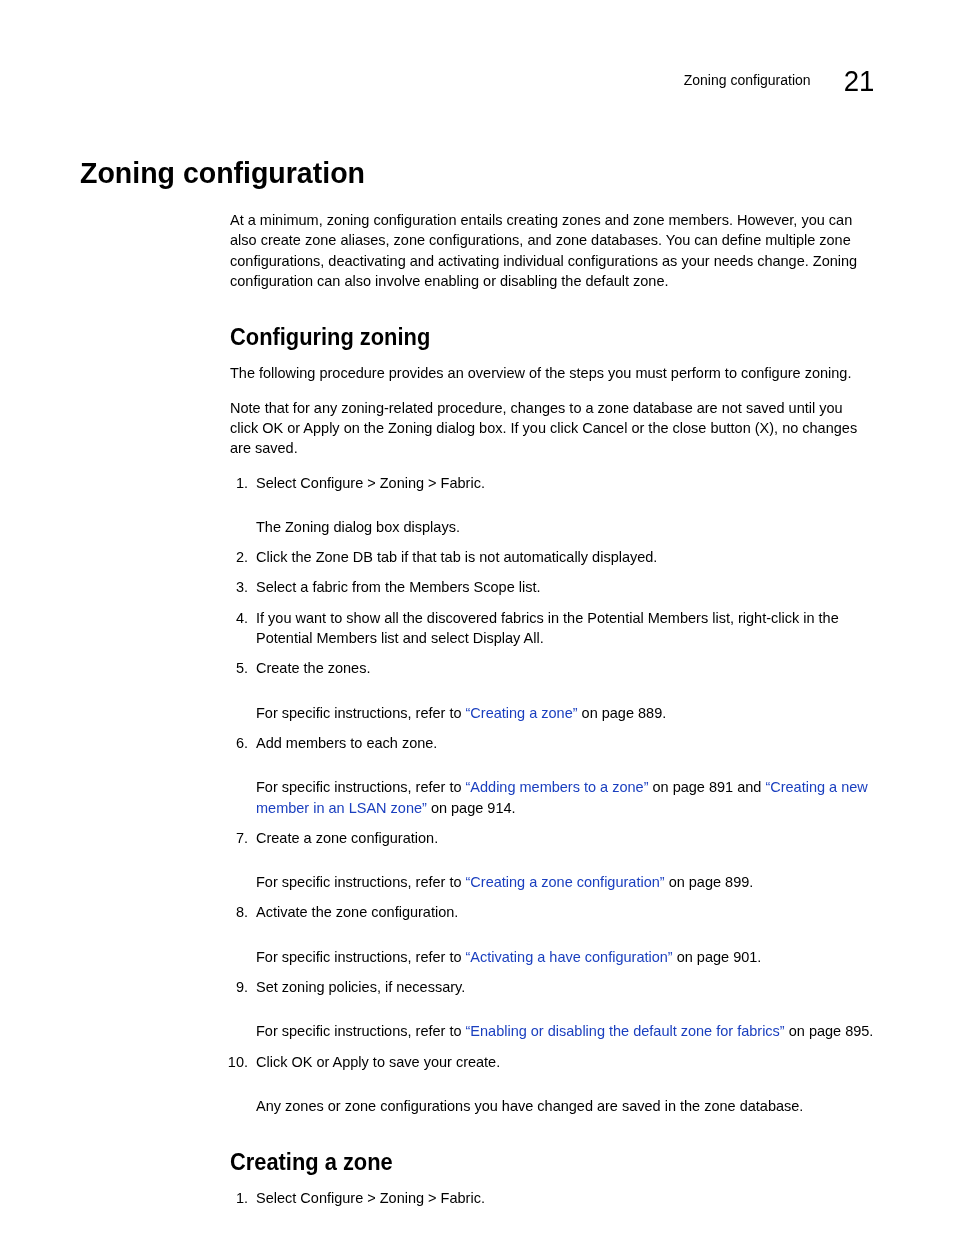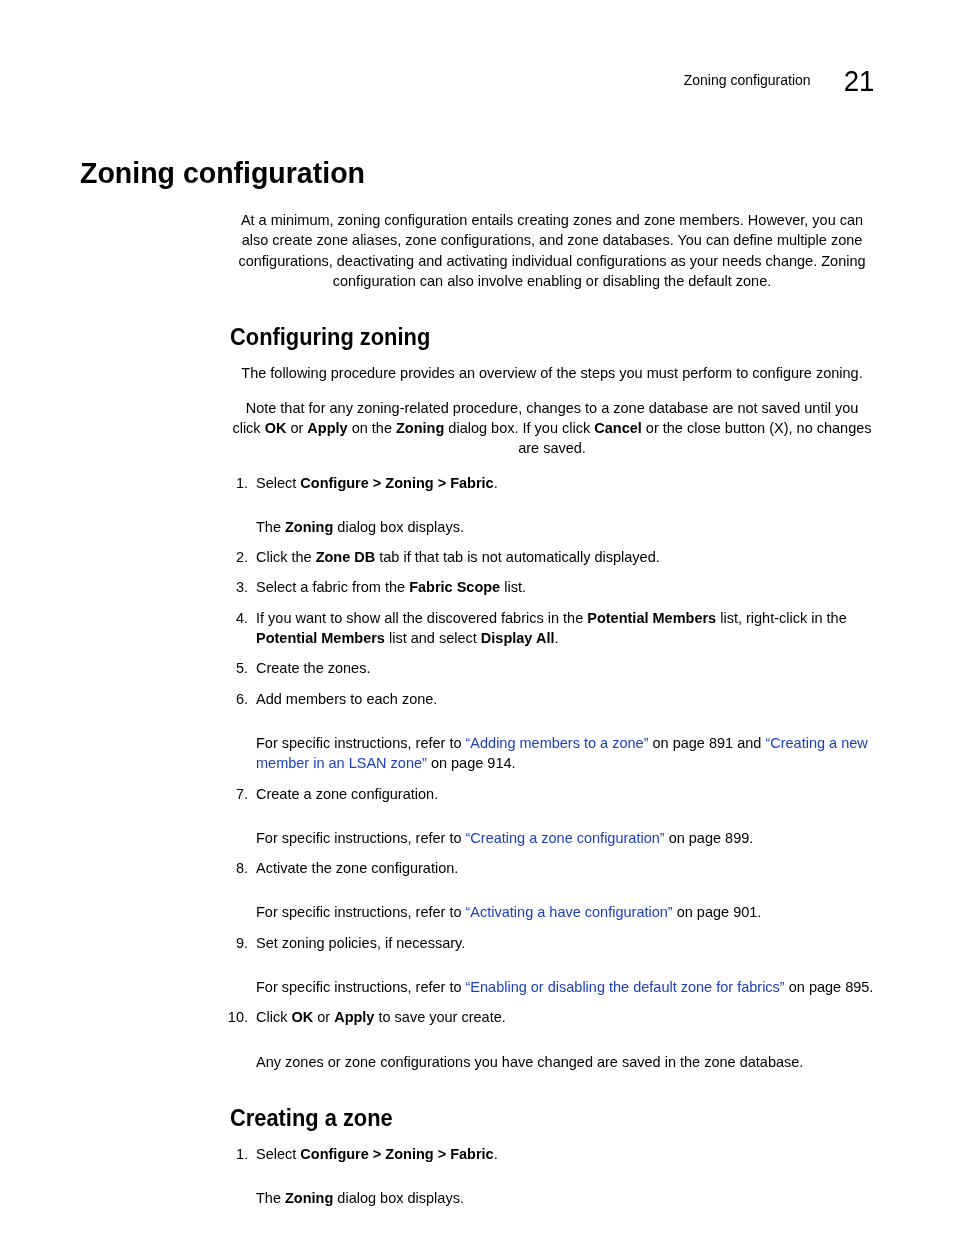--- a/index.html
+++ b/index.html
@@ -43,21 +43,20 @@
     margin: 0 0 16px 0;
     letter-spacing: 0px;
     transform: scaleX(0.95);
     transform-origin: left center;
   }
   .indent-block {
     margin-left: 150px;
   }
   p {
     margin: 0 0 14px 0;
-    text-align: center;
   }
   h2.section {
     font-family: "Arial Narrow", Arial, sans-serif;
     font-stretch: condensed;
     font-weight: bold;
     font-size: 23px;
     margin: 30px 0 10px 0;
     transform: scaleX(0.95);
     transform-origin: left center;
   }
@@ -73,21 +72,21 @@
     margin-top: 24px;
     margin-bottom: 4px;
   }
   ol.steps > li::marker {
     font-size: 14.5px;
   }
   a.link {
     color: #1a3fbf;
     text-decoration: none;
   }
-  .bold { font-weight: bold; }
+  .bold { font-weight: normal; }
 </style>
 </head>
 <body>
 
 <div class="page">
 
   <div class="running-head">
     <span>Zoning configuration</span>
     <span class="chapnum">21</span>
   </div>
@@ -110,27 +109,30 @@
       <li>
         <span>Select </span><span class="bold">Configure &gt; Zoning &gt; Fabric</span><span>.</span>
         <div class="sub">
           <span>The </span><span class="bold">Zoning</span><span> dialog box displays.</span>
         </div>
       </li>
       <li>
         <span>Click the </span><span class="bold">Zone DB</span><span> tab if that tab is not automatically displayed.</span>
       </li>
       <li>
-        <span>Select a fabric from the </span><span class="bold">Fabric Scope</span><span> list.</span>
+        <span>Select a fabric from the </span><span class="bold">Members Scope</span><span> list.</span>
       </li>
       <li>
         <span>If you want to show all the discovered fabrics in the </span><span class="bold">Potential Members</span><span> list, right-click in the </span><span class="bold">Potential Members</span><span> list and select </span><span class="bold">Display All</span><span>.</span>
       </li>
       <li>
         <span>Create the zones.</span>
+        <div class="sub">
+          <span>For specific instructions, refer to </span><a class="link">“Creating a zone”</a><span> on page 889.</span>
+        </div>
       </li>
       <li>
         <span>Add members to each zone.</span>
         <div class="sub">
           <span>For specific instructions, refer to </span><a class="link">“Adding members to a zone”</a><span> on page 891 and </span><a class="link">“Creating a new member in an LSAN zone”</a><span> on page 914.</span>
         </div>
       </li>
       <li>
         <span>Create a zone configuration.</span>
         <div class="sub">

